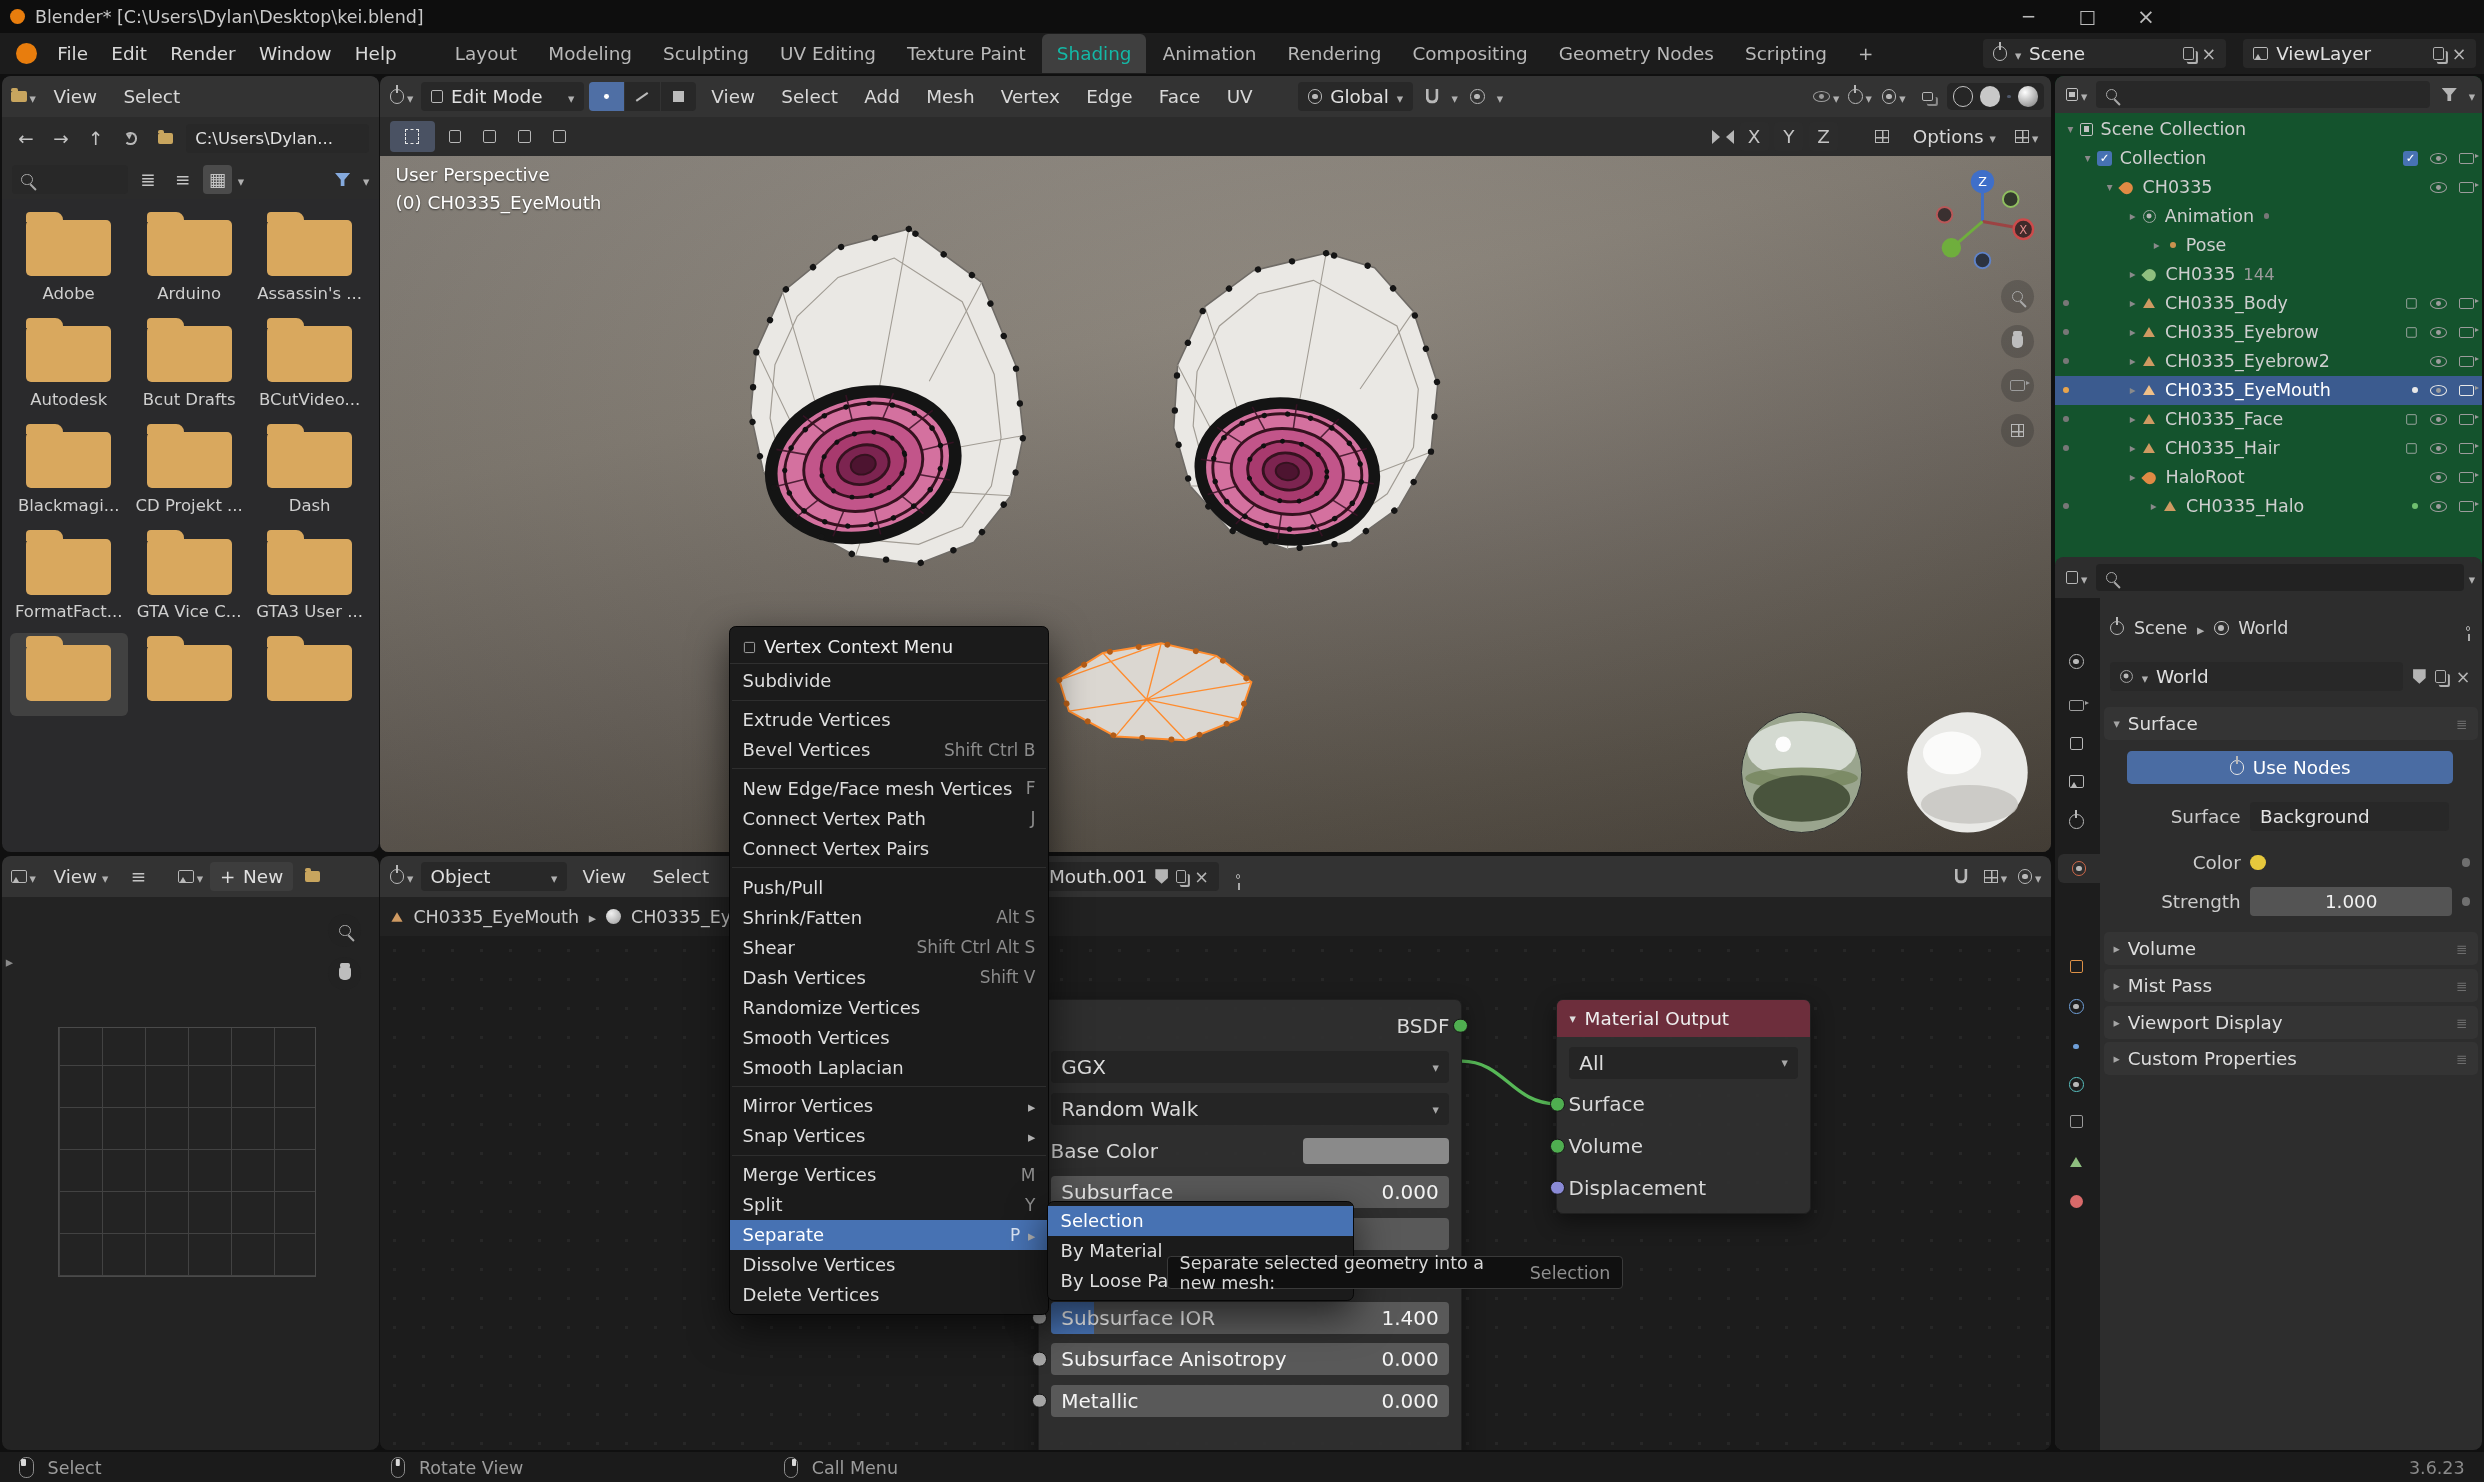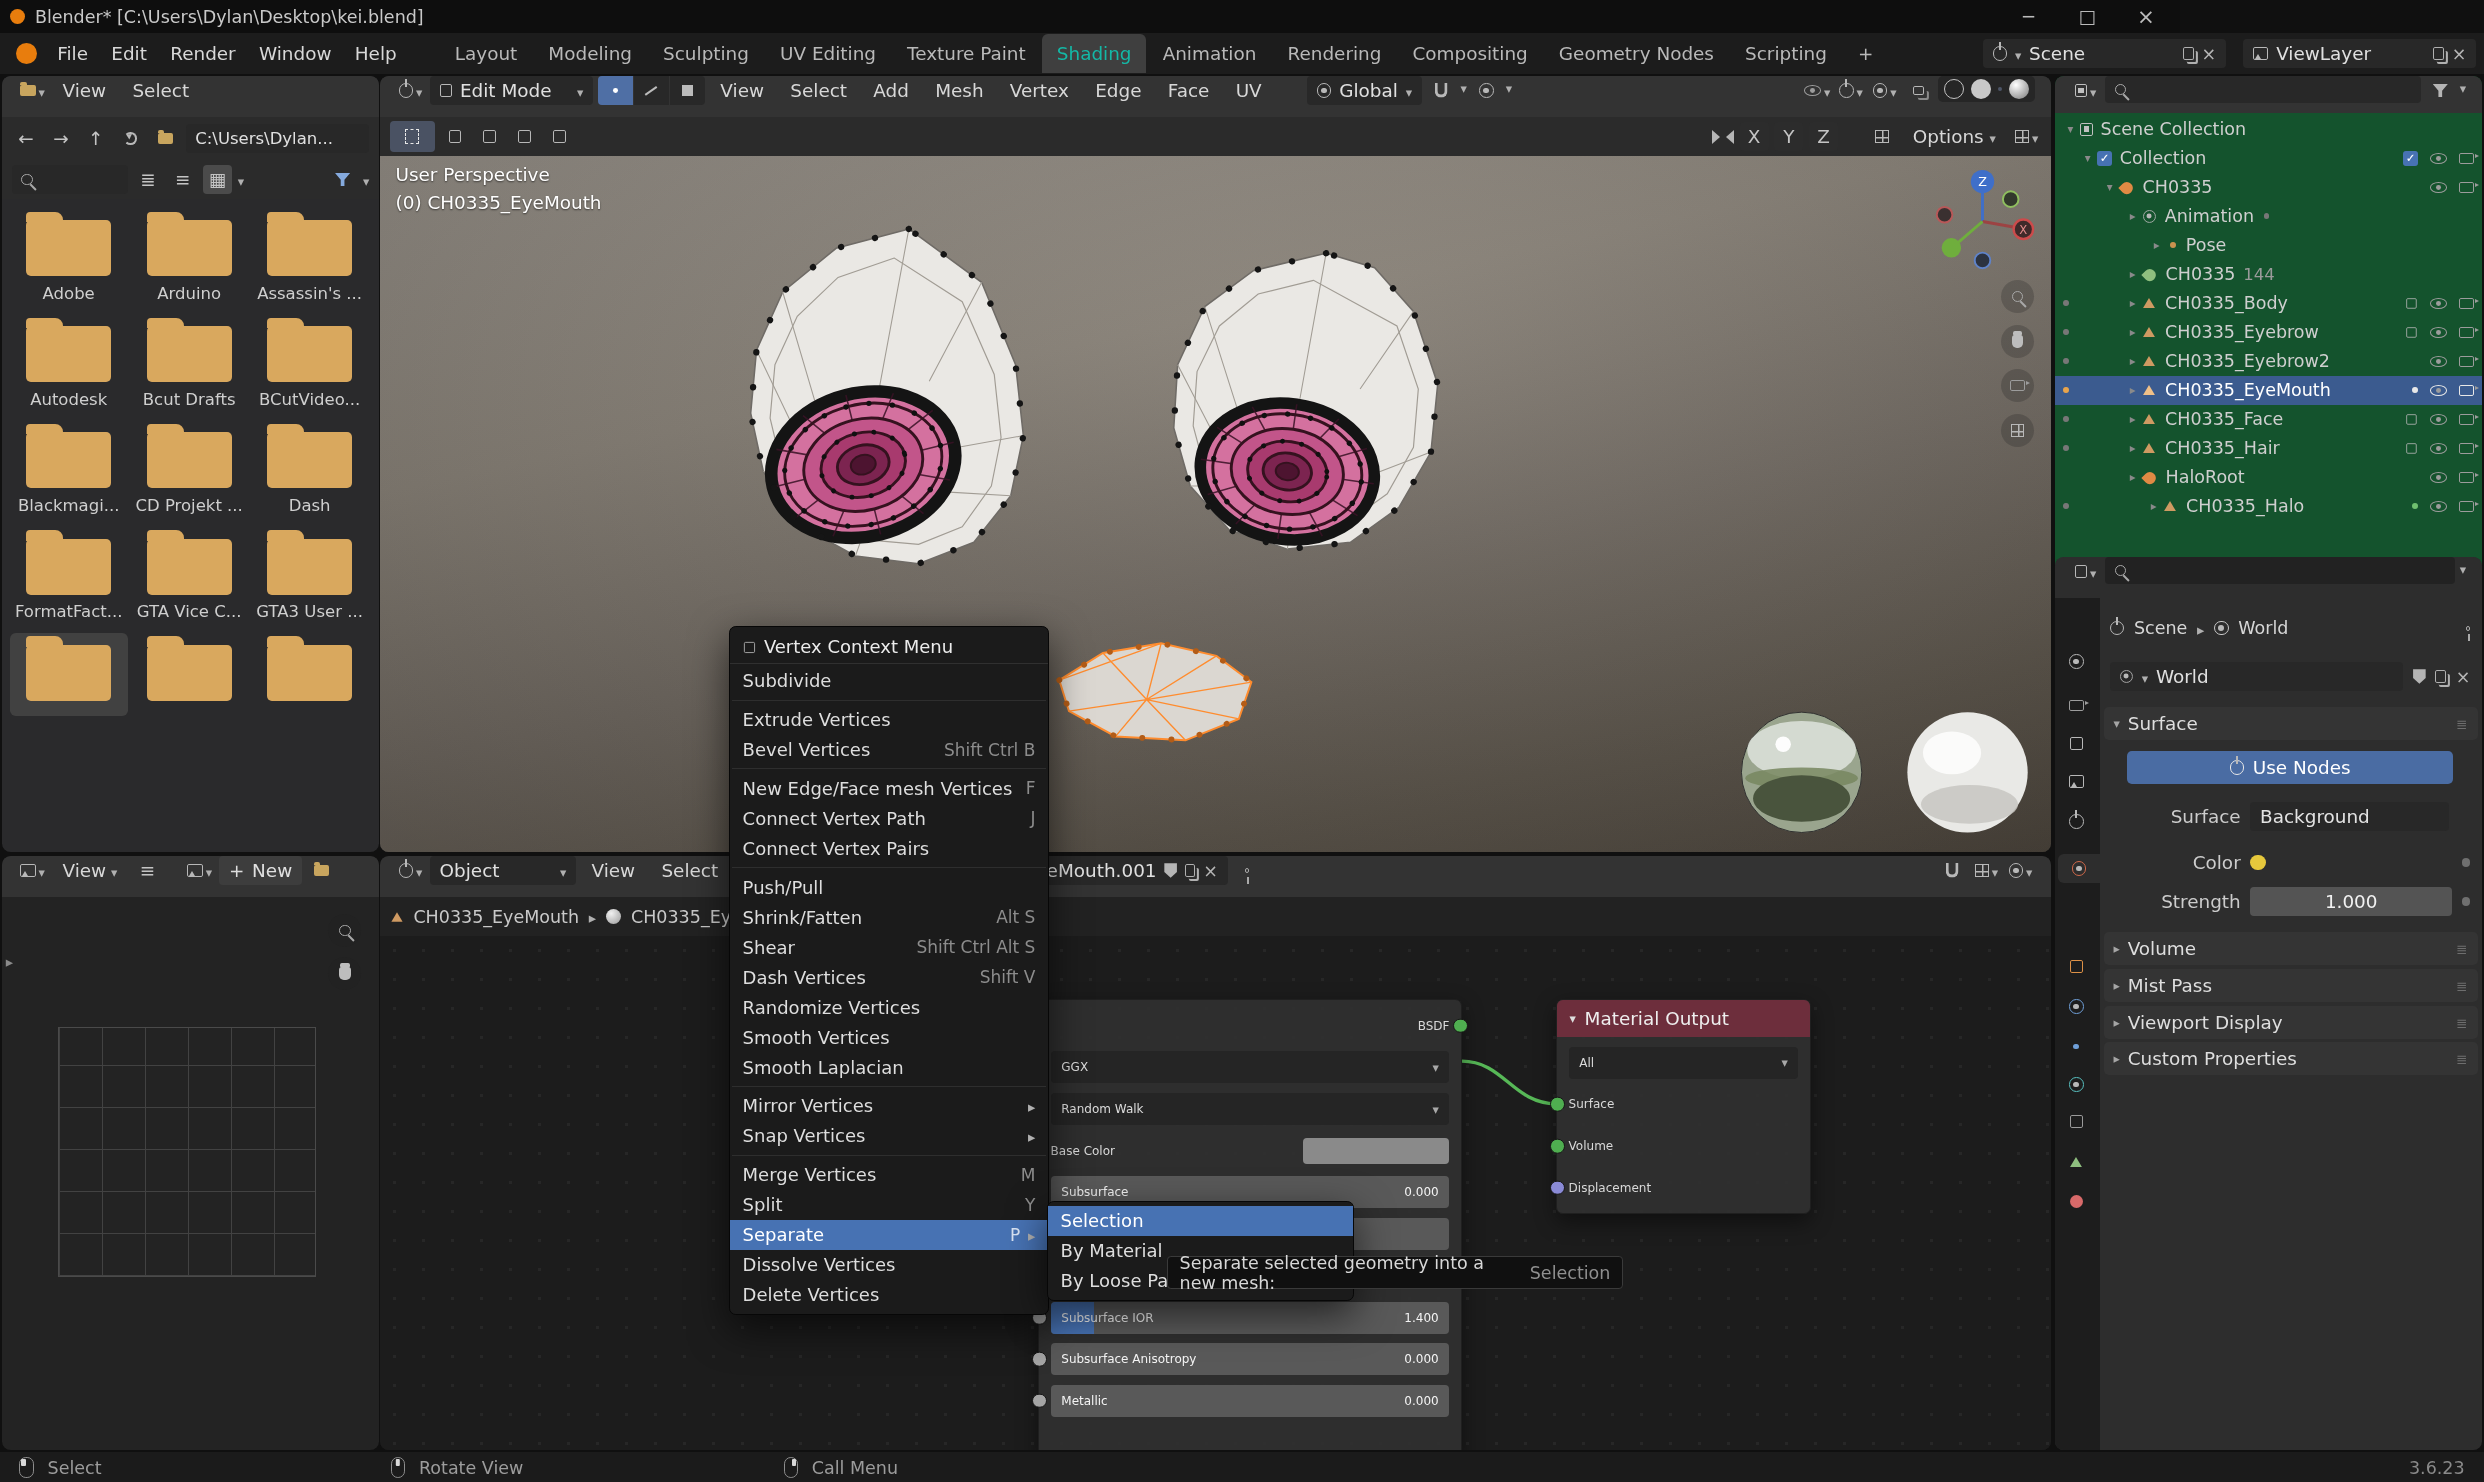--- a/index.html
+++ b/index.html
@@ -1,20 +1,20 @@
 <!DOCTYPE html>
 <html><head>
 <meta charset="utf-8">
 <style>
 *{margin:0;padding:0;box-sizing:border-box}
 html,body{width:2484px;height:1483px;overflow:hidden;background:#101010;color:#d6d6d6;font-family:"DejaVu Sans",sans-serif;font-size:18.4px}
 .abs{position:absolute}
 .flex{display:flex;align-items:center}
 .panel{position:absolute;overflow:hidden;border-radius:8.7px}
-.ehdr{height:41px;background:#333;display:flex;align-items:flex-start;gap:4.9px;padding:0 16px}
+.ehdr{height:41px;background:#333;display:flex;align-items:center;gap:4.9px;padding:0 7px}
 .subhdr{height:39px;background:#2b2b2b;display:flex;align-items:center;gap:5.8px;padding:0 9.7px}
 .menu{padding:0 10.7px;height:29px;display:flex;align-items:center;color:#d8d8d8;border-radius:3.9px}
 .w{background:#282828;border-radius:3.9px;height:29px;display:flex;align-items:center;gap:7.8px;padding:0 9.7px;color:#e0e0e0;white-space:nowrap}
 .ib{min-width:29px;height:29px;border-radius:3.9px;display:flex;align-items:center;justify-content:center;color:#c4c4c4;gap:2.9px}
 .cdn::after{content:"▾";font-size:12.6px;color:#b0b0b0}
 .arr::after{content:"▸";font-size:14.6px;color:#b0b0b0}
 .dim{color:#8f8f8f}
 
 .ic{display:inline-block;position:relative;flex:none}
 .eyeic{width:17.5px;height:10.7px;border:1.9px solid #9c9c9c;border-radius:50%}
@@ -63,21 +63,21 @@
 .cmtitle{height:33px;display:flex;align-items:center;gap:8.7px;padding:0 12.6px;color:#ececec;border-bottom:1px solid #303030;margin-bottom:1.9px}
 .cmi{height:30px;display:flex;align-items:center;gap:7.8px;padding:0 12.6px;color:#dedede;white-space:nowrap}
 .cmi .sc{margin-left:auto;color:#8c8c8c;font-size:17px}
 .cmi.hl{background:#4772b3;color:#fff}
 .cmi.hl .sc{color:#d8e2f2}
 .cmsep{height:1px;background:#2e2e2e;margin:3.9px 1.9px}
 
 .node{position:absolute;border-radius:6.8px;background:rgba(48,48,48,.97);border:1px solid #1f1f1f;box-shadow:0 7.8px 21.3px rgba(0,0,0,.45)}
 .node-h{height:37px;border-radius:5.8px 5.8px 0 0;display:flex;align-items:center;gap:8.7px;padding:0 12.6px;color:#eee;font-size:18.4px}
 .node-h::before{content:"▾";font-size:12.6px;color:#ddd}
-.nrow{height:32px;margin:9.7px 11.6px 0;display:flex;align-items:center;position:relative;font-size:12px;color:#d9d9d9}
+.nrow{height:32px;margin:9.7px 11.6px 0;display:flex;align-items:center;position:relative;font-size:20px;color:#d9d9d9}
 .nrow.out{justify-content:flex-end}
 .ndrop{background:#252525;border-radius:3.9px;flex:1;display:flex;align-items:center;height:32px;padding:0 10.7px;color:#dcdcdc}
 .ndrop::after{content:"▾";font-size:12.6px;color:#a8a8a8;margin-left:auto}
 .nslider{background:#595959;border-radius:3.9px;flex:1;display:flex;align-items:center;height:32px;padding:0 10.7px;color:#f4f4f4;position:relative;overflow:hidden}
 .nslider .nv{margin-left:auto;position:relative;z-index:2}.nslider .nl{position:relative;z-index:2}
 .nfill{position:absolute;left:0;top:0;bottom:0;background:#4772b3;z-index:1}
 .sock{position:absolute;width:14.6px;height:14.6px;border-radius:50%;border:1.5px solid #161616;top:50%;transform:translateY(-50%)}
 .sock.l{left:-18.4px}.sock.r{right:-18.4px}
 .sg{background:#4fae50}.sy{background:#cdb33f}.sgr{background:#a5a5a5}.sv{background:#8a8ad6}
 .swatch{height:26px;border-radius:3.9px;margin-left:auto}

